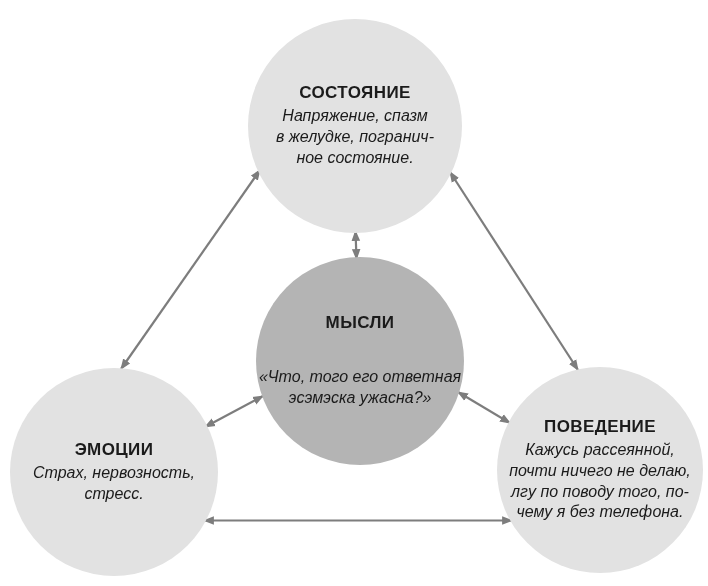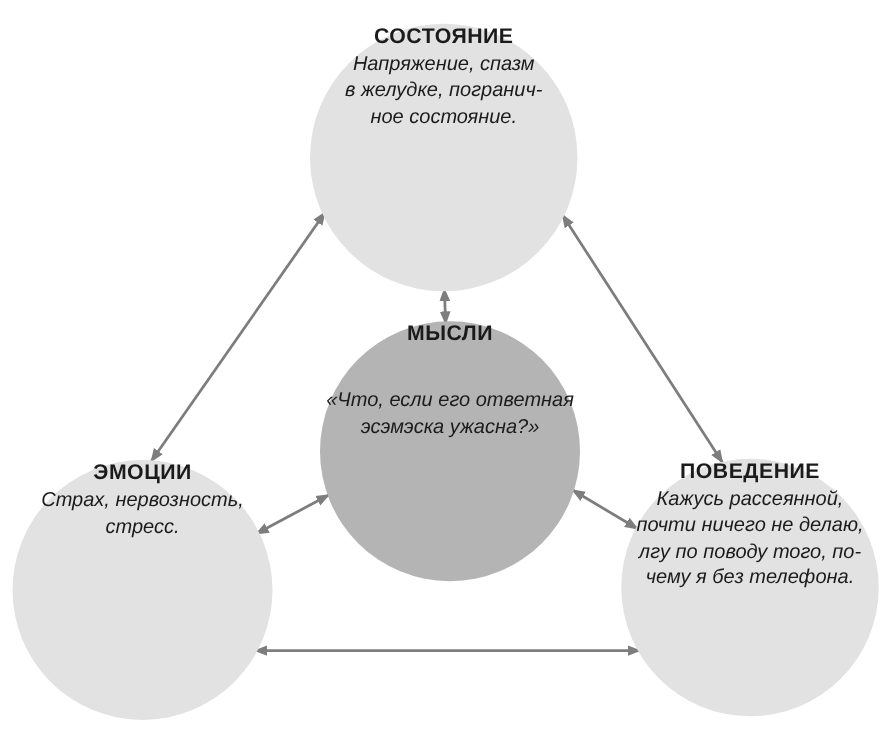--- a/index.html
+++ b/index.html
@@ -28,21 +28,21 @@
   }
   .arrow-head {
     fill: var(--arrow, #7d7d7d);
   }
   .node {
     position: absolute;
     border-radius: 50%;
     display: flex;
     flex-direction: column;
     align-items: center;
-    justify-content: flex-start;
+    justify-content: center;
     text-align: center;
     box-sizing: border-box;
   }
   .node.light { background: var(--node-light, #e2e2e2); }
   .node.dark  { background: var(--node-dark, #b4b4b4); }
   .node .title {
     font-weight: bold;
     font-size: 17px;
     letter-spacing: 0.4px;
     color: var(--text, #1b1b1b);
@@ -87,21 +87,21 @@
 
   <div class="node light node-state">
     <div class="title">СОСТОЯНИЕ</div>
     <div class="desc">Напряжение, спазм
 в желудке, погранич-
 ное состояние.</div>
   </div>
 
   <div class="node dark node-thoughts">
     <div class="title">МЫСЛИ</div>
-    <div class="desc">«Что, если его ответная
+    <div class="desc">«Что, того его ответная
 эсэмэска ужасна?»</div>
   </div>
 
   <div class="node light node-behavior">
     <div class="title">ПОВЕДЕНИЕ</div>
     <div class="desc">Кажусь рассеянной,
 почти ничего не делаю,
 лгу по поводу того, по-
 чему я без телефона.</div>
   </div>

